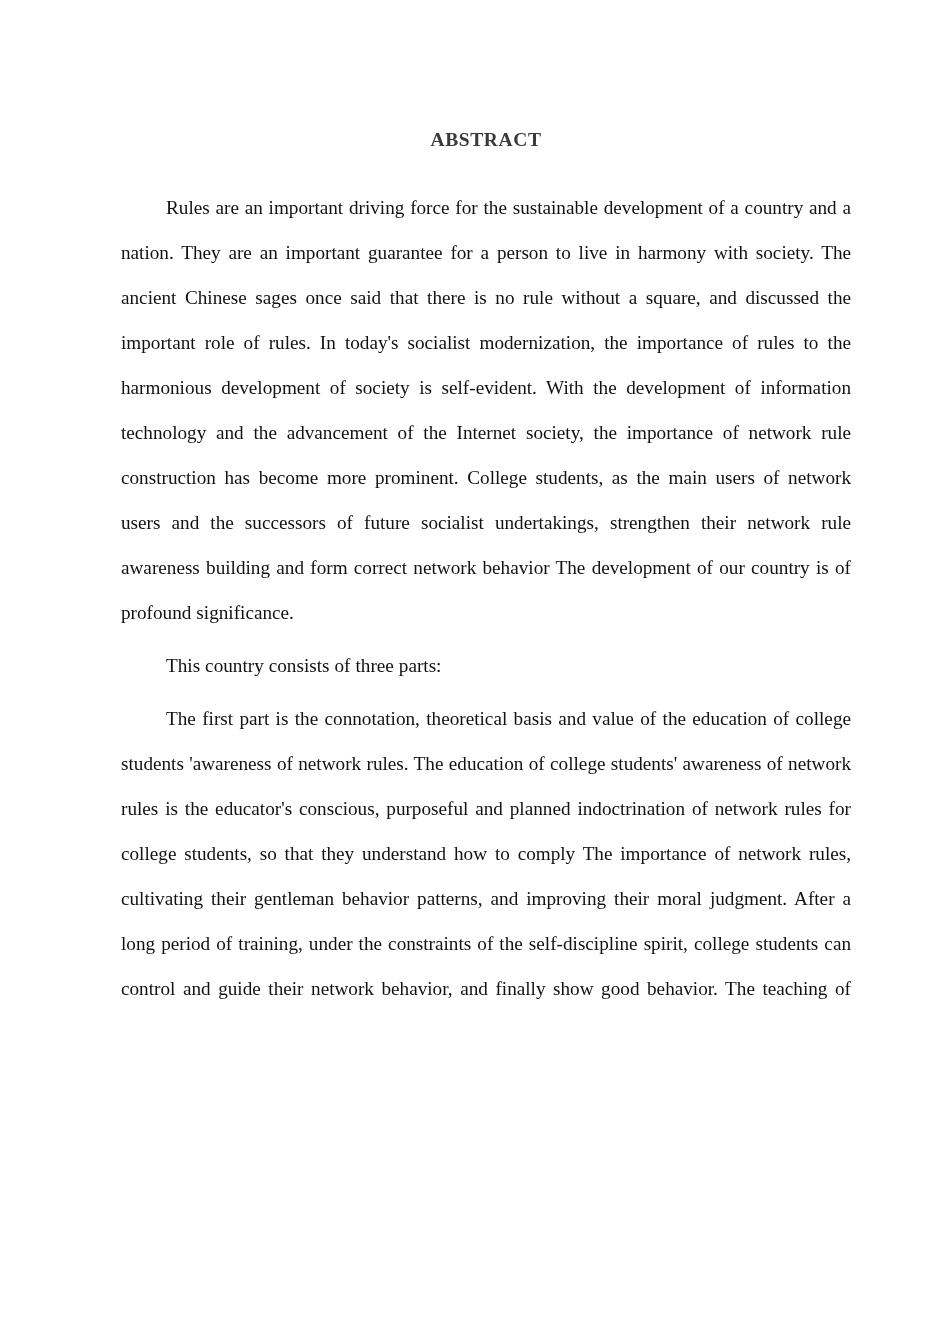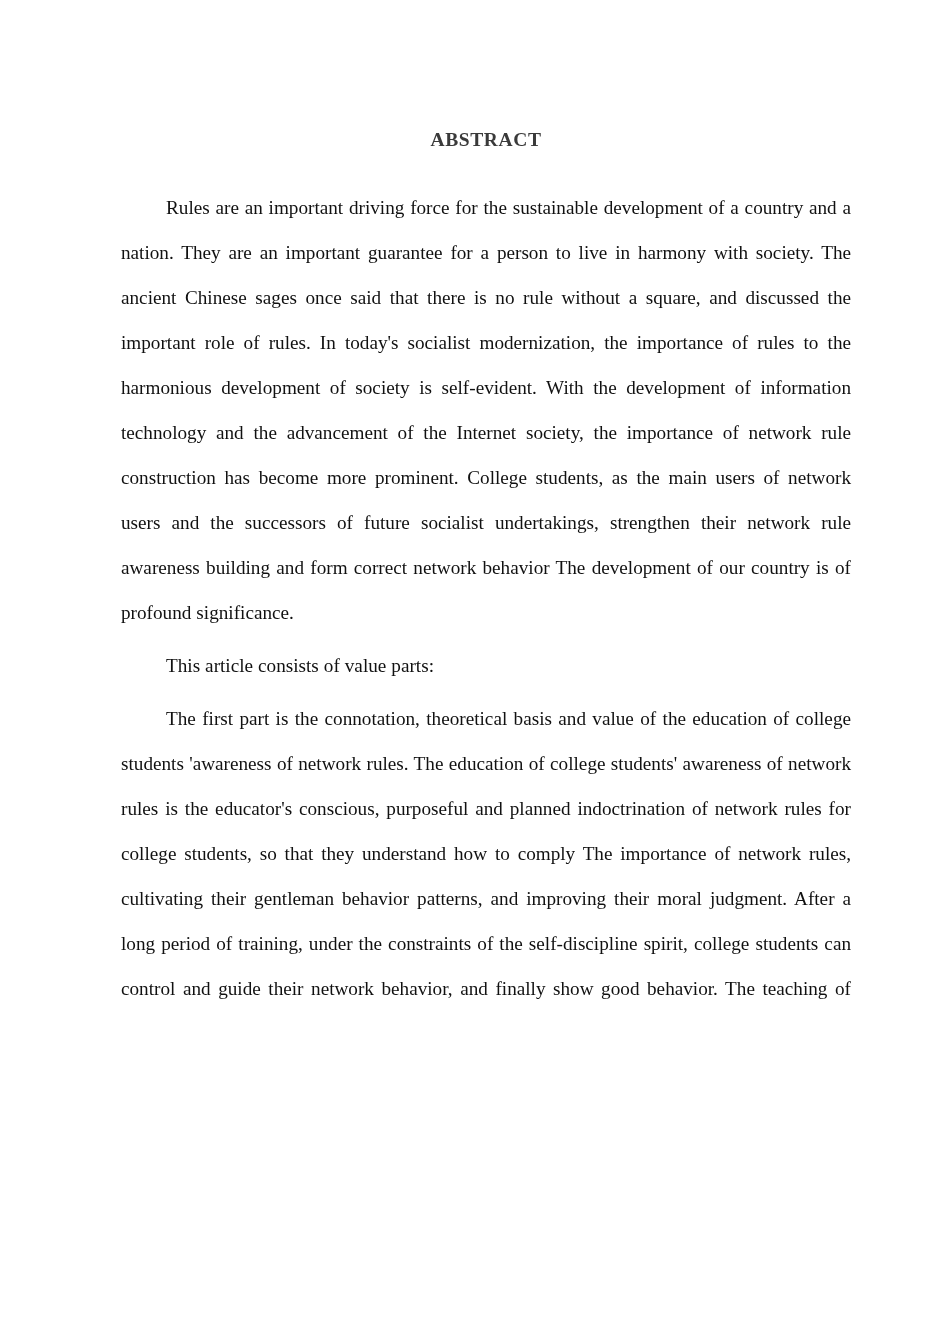--- a/index.html
+++ b/index.html
@@ -75,21 +75,21 @@
 <div class="page">
 
   <div class="content">
 
     <h1 class="abstract-heading">ABSTRACT</h1>
 
     <div class="body-block">
 
       <p class="para">Rules are an important driving force for the sustainable development of a country and a nation. They are an important guarantee for a person to live in harmony with society. The ancient Chinese sages once said that there is no rule without a square, and discussed the important role of rules. In today's socialist modernization, the importance of rules to the harmonious development of society is self-evident. With the development of information technology and the advancement of the Internet society, the importance of network rule construction has become more prominent. College students, as the main users of network users and the successors of future socialist undertakings, strengthen their network rule awareness building and form correct network behavior The development of our country is of profound significance.</p>
 
-      <p class="para">This article consists of value parts:</p>
+      <p class="para">This country consists of three parts:</p>
 
       <p class="para force-justify">The first part is the connotation, theoretical basis and value of the education of college students 'awareness of network rules. The education of college students' awareness of network rules is the educator's conscious, purposeful and planned indoctrination of network rules for college students, so that they understand how to comply The importance of network rules, cultivating their gentleman behavior patterns, and improving their moral judgment. After a long period of training, under the constraints of the self-discipline spirit, college students can control and guide their network behavior, and finally show good behavior. The teaching of ideological quality, moral literacy, and behavior patterns, and strengthening the education of the awareness of network rules is of great significance to college</p>
 
     </div>
 
   </div>
 
 </div>
 
 </body></html>

